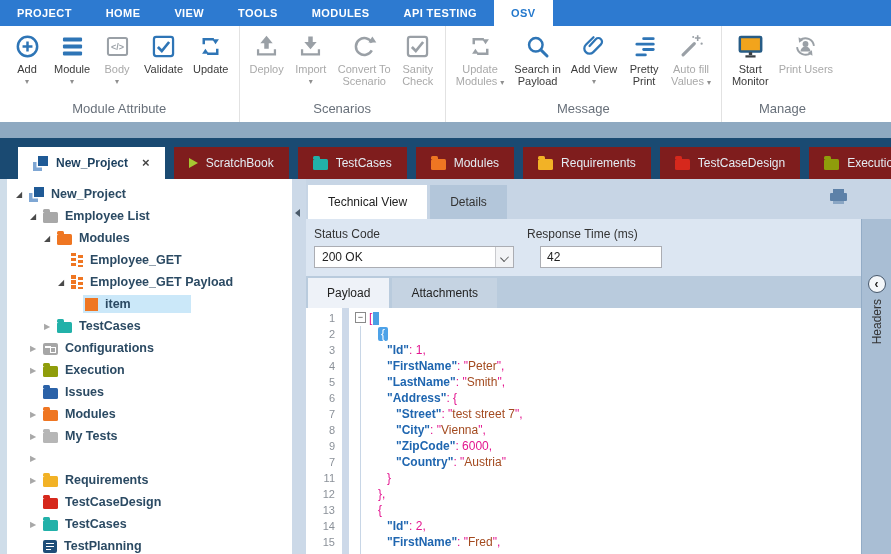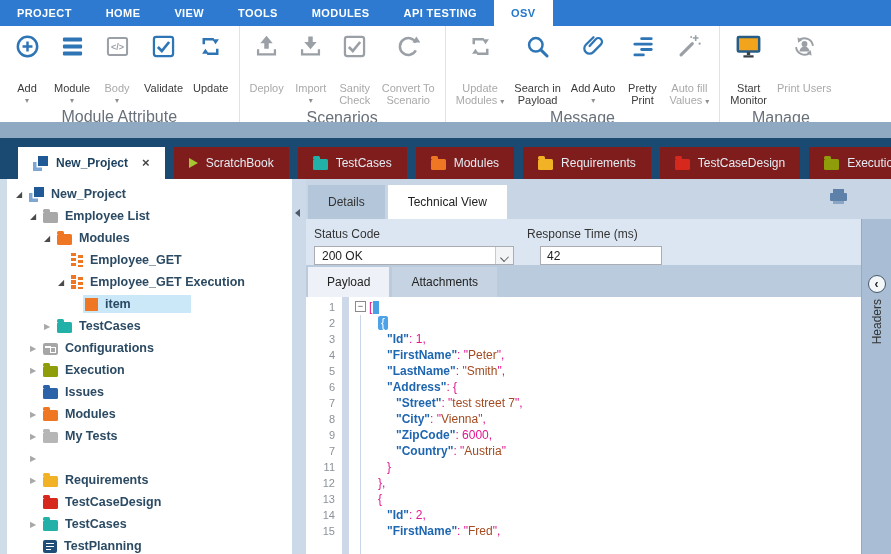--- a/index.html
+++ b/index.html
@@ -12,25 +12,25 @@
     display:flex; align-items:center; padding:0 17px; cursor:default; }
   .menu-item.active { background:#fff; color:#2478cc; }
 
   
   .ribbon { height:96px; background:#fff; display:flex; align-items:stretch; overflow:hidden; }
   .rgroup { display:flex; flex-direction:column; border-right:1px solid #e2e2e2; }
   .rgroup:last-child { border-right:none; }
   .rbtns { display:flex; align-items:flex-start; padding:3px 5px 0 5px; flex:1; }
   .rbtn { display:flex; flex-direction:column; align-items:center; min-width:44px; padding:1px 5px 0 5px; }
   .ricon { height:32px; display:flex; align-items:center; justify-content:center; }
-  .rlbl { font-size:11px; line-height:12px; text-align:center; white-space:pre-line; color:#3b3b3b; margin-top:20px; }
+  .rlbl { font-size:11px; line-height:12px; text-align:center; white-space:pre-line; color:#3b3b3b; margin-top:1px; }
   .rbtn.disabled .rlbl { color:#a9a9a9; }
   .rcaret { font-size:8px; color:#8f8f8f; line-height:8px; margin-top:3px; }
   .rcaret.inline { display:inline; margin-left:3px; }
-  .rglabel { font-size:16px; color:#68707a; text-align:center; padding:3px 10px 6px 10px; }
+  .rglabel { font-size:13px; color:#68707a; text-align:center; padding:3px 10px 6px 10px; }
 
   
   .bluestrip { height:16px; background:#8ea9c1; }
   .tabband { height:41px; background:#1a4a72; display:flex; align-items:flex-end; padding-left:18px; overflow:hidden; }
   .wtab { height:32px; display:inline-flex; align-items:center; padding:0 15px; margin-right:9px;
     background:#7f1d1d; font-size:12px; color:#e4ecf3; white-space:nowrap; flex:none; }
   .wtab.active { background:#fff; color:#1b3f5e; font-weight:bold; }
   .wtab .ticon { margin-right:8px; }
   .wtab .close { margin-left:14px; color:#444; font-size:13px; font-weight:bold; line-height:10px; }
 
@@ -83,21 +83,21 @@
   .i-printer::before { content:''; position:absolute; top:-4px; left:3px; width:11px; height:4px; background:#5d81a8; }
   .i-printer::after { content:''; position:absolute; bottom:-3px; left:3px; width:11px; height:3px; background:#8aa6c4; }
 
   
   .dtabs { height:40px; background:#c7d5e5; position:relative; display:flex; align-items:flex-end; padding-left:2px; flex:none; }
   .dtab { height:34px; display:inline-flex; align-items:center; padding:0 20px; font-size:12px; color:#333; background:#b3c6da; margin-right:3px; }
   .dtab.active { background:#fff; color:#222; }
   .printer-wrap { position:absolute; right:44px; top:8px; }
 
   
-  .statuspane { height:46px; background:#dce6f2; flex:none; padding:8px 0 0 8px; display:flex; }
+  .statuspane { height:57px; background:#dce6f2; flex:none; padding:8px 0 0 8px; display:flex; }
   .field { display:flex; flex-direction:column; }
   .field .flabel { font-size:12px; color:#333; margin-bottom:5px; }
   .dropdown { width:200px; height:22px; background:#fff; border:1px solid #abadb3; position:relative;
     font-size:12px; color:#222; display:flex; align-items:center; padding-left:7px; }
   .dropdown .dd-btn { position:absolute; right:0; top:0; bottom:0; width:18px; background:#f3f4f6; border-left:1px solid #c9cace; }
   .dropdown .dd-btn::after { content:''; position:absolute; left:5px; top:7px; width:6px; height:6px;
     border-left:1.4px solid #555; border-bottom:1.4px solid #555; transform:rotate(-45deg) scale(1,.8); }
   .tfield { width:122px; height:22px; background:#fff; border:1px solid #abadb3; font-size:12px; color:#222;
     padding-left:6px; margin-left:13px; font-family:"Liberation Sans", sans-serif; }
   .fgap { width:13px; }
@@ -225,36 +225,36 @@
                 <path d="M4.5 14.5v4.5h15v-4.5" fill="none" stroke="#9aa0a6" stroke-width="2"></path>
                 <polygon points="12,14.5 6.5,8 10,8 10,3 14,3 14,8 17.5,8" fill="#9aa0a6"></polygon>
               </svg>
             </span>
             <span class="rlbl">Import</span>
             <span class="rcaret">▾</span>
           </div>
           <div class="rbtn disabled">
             <span class="ricon">
               <svg viewBox="0 0 24 24" width="27" height="27">
+                <path d="M18.5 8.5A7.5 7.5 0 1 0 18.5 15.5" fill="none" stroke="#9aa0a6" stroke-width="2.2"></path>
+                <polygon points="15.5,8.5 22.5,8.5 19,3.2" fill="#9aa0a6"></polygon>
+              </svg>
+            </span>
+            <span class="rlbl">Convert To
+Scenario</span>
+          </div>
+          <div class="rbtn disabled">
+            <span class="ricon">
+              <svg viewBox="0 0 24 24" width="27" height="27">
                 <rect x="3.5" y="3.5" width="17" height="17" rx="2" fill="none" stroke="#9aa0a6" stroke-width="2"></rect>
                 <polyline points="7,12.5 10.5,16 17,8" fill="none" stroke="#9aa0a6" stroke-width="2.4"></polyline>
               </svg>
             </span>
             <span class="rlbl">Sanity
 Check</span>
-          </div>
-          <div class="rbtn disabled">
-            <span class="ricon">
-              <svg viewBox="0 0 24 24" width="27" height="27">
-                <path d="M18.5 8.5A7.5 7.5 0 1 0 18.5 15.5" fill="none" stroke="#9aa0a6" stroke-width="2.2"></path>
-                <polygon points="15.5,8.5 22.5,8.5 19,3.2" fill="#9aa0a6"></polygon>
-              </svg>
-            </span>
-            <span class="rlbl">Convert To
-Scenario</span>
           </div>
         </div>
         <div class="rglabel">Scenarios</div>
       </div>
       <div class="rgroup">
         <div class="rbtns">
           <div class="rbtn disabled">
             <span class="ricon">
               <svg viewBox="0 0 24 24" width="27" height="27">
                 <path d="M6 10V5.5h9" fill="none" stroke="#9aa0a6" stroke-width="2.2"></path>
@@ -275,21 +275,21 @@
             </span>
             <span class="rlbl">Search in
 Payload</span>
           </div>
           <div class="rbtn">
             <span class="ricon">
               <svg viewBox="0 0 24 24" width="27" height="27">
                 <path d="M8.5 11.5 L14 5.5 a3.2 3.2 0 0 1 4.6 4.6 L11.8 17 a4.6 4.6 0 0 1 -6.6 -6.6 L12 3.8" fill="none" stroke="#2e75b6" stroke-width="2" stroke-linecap="round"></path>
               </svg>
             </span>
-            <span class="rlbl">Add Auto</span>
+            <span class="rlbl">Add View</span>
             <span class="rcaret">▾</span>
           </div>
           <div class="rbtn">
             <span class="ricon">
               <svg viewBox="0 0 24 24" width="27" height="27">
                 <g fill="#2e75b6">
                   <rect x="10" y="3.8" width="11" height="2.5" rx="1.2"></rect>
                   <rect x="4" y="8.6" width="17" height="2.5" rx="1.2"></rect>
                   <rect x="10" y="13.4" width="11" height="2.5" rx="1.2"></rect>
                   <rect x="4" y="18.2" width="10" height="2.5" rx="1.2"></rect>
@@ -408,21 +408,21 @@
           <span class="texp "></span>
           <span class="tsel">
             <span class="ticon i-module"></span>
             <span>Employee_GET</span>
           </span>
         </div>
         <div class="trow" style="padding-left: 48px;">
           <span class="texp open">◢</span>
           <span class="tsel">
             <span class="ticon i-module"></span>
-            <span>Employee_GET Execution</span>
+            <span>Employee_GET Payload</span>
           </span>
         </div>
         <div class="trow" style="padding-left: 62px;">
           <span class="texp "></span>
           <span class="tsel on">
             <span class="ticon i-square"></span>
             <span>item</span>
           </span>
         </div>
         <div class="trow" style="padding-left: 34px;">
@@ -504,22 +504,22 @@
         </div>
       </div>
 
     <div class="vsplit">
       <div class="collapse-arrow"></div>
     </div>
 
     <div class="rightpanel">
 
       <div class="dtabs" id="dtabs">
-        <div class="dtab">Details</div>
-          <div class="dtab active">Technical View</div>
+        <div class="dtab active">Technical View</div>
+          <div class="dtab">Details</div>
           <span class="printer-wrap">
           <span class="ticon i-printer"></span>
         </span>
       </div>
 
       <div class="statuspane">
         <div class="field">
           <span class="flabel">Status Code</span>
           <div class="dropdown">
             <span>200 OK</span>

